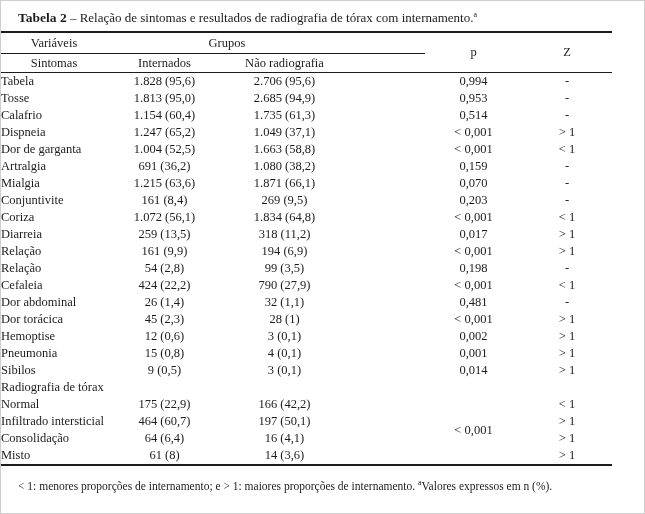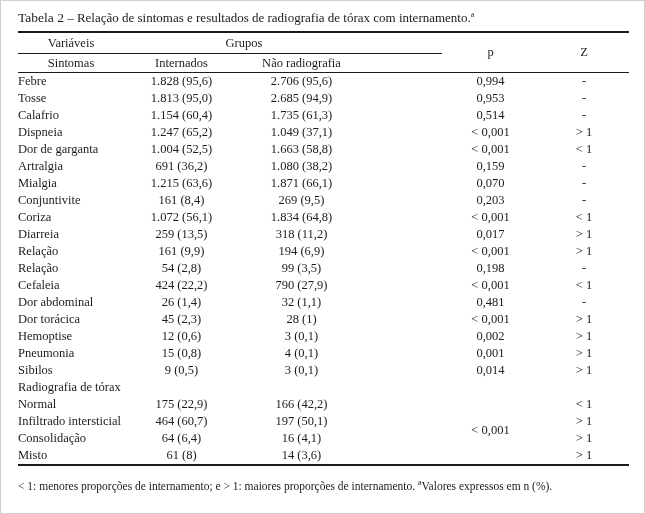--- a/index.html
+++ b/index.html
@@ -4,24 +4,24 @@
 <style>
   html,body{margin:0;padding:0;background:#fff;}
   .page{
     width:645px;height:514px;box-sizing:border-box;background:#ffffff;
     border:1px solid #cfcfcf;overflow:hidden;
     font-family:"Liberation Serif",serif;color:#1c1c1c;
   }
   .title{
     margin:9px 17px 5px 17px;font-size:13px;line-height:16px;white-space:nowrap;
   }
-  .title .tlabel{font-weight:normal;font-size:13.5px;}
+  .title .tlabel{font-weight:bold;font-size:13.5px;}
   sup.marker{font-size:8px;vertical-align:super;line-height:0;}
   table.tbl{
-    border-collapse:collapse;table-layout:fixed;margin-left:17px;width:611px;
+    border-collapse:collapse;table-layout:fixed;width:611px;
     border-top:2px solid #1c1c1c;border-bottom:2px solid #1c1c1c;
     font-size:12.5px;
   }
   .tbl th,.tbl td{
     padding:0;font-weight:normal;height:17px;line-height:15px;
     white-space:nowrap;vertical-align:middle;
   }
   .tbl thead tr.h1 th{height:20px;vertical-align:middle;}
   .tbl thead tr.h2 th{height:18px;}
   .l{text-align:left;}
@@ -59,21 +59,21 @@
       </tr>
       <tr class="h2">
         <th class="c rule">Sintomas</th>
         <th class="c rule">Internados</th>
         <th class="c rule">Não radiografia</th>
         <th class="rule"></th>
       </tr>
     </thead>
     <tbody id="tbody">
         <tr>
-          <td class="l">Febre</td>
+          <td class="l">Tabela</td>
           <td class="c">1.828 (95,6)</td>
           <td class="c">2.706 (95,6)</td>
           <td class="c"></td>
           <td class="c">0,994</td>
           <td class="c">-</td>
         </tr>
         <tr>
           <td class="l">Tosse</td>
           <td class="c">1.813 (95,0)</td>
           <td class="c">2.685 (94,9)</td>

